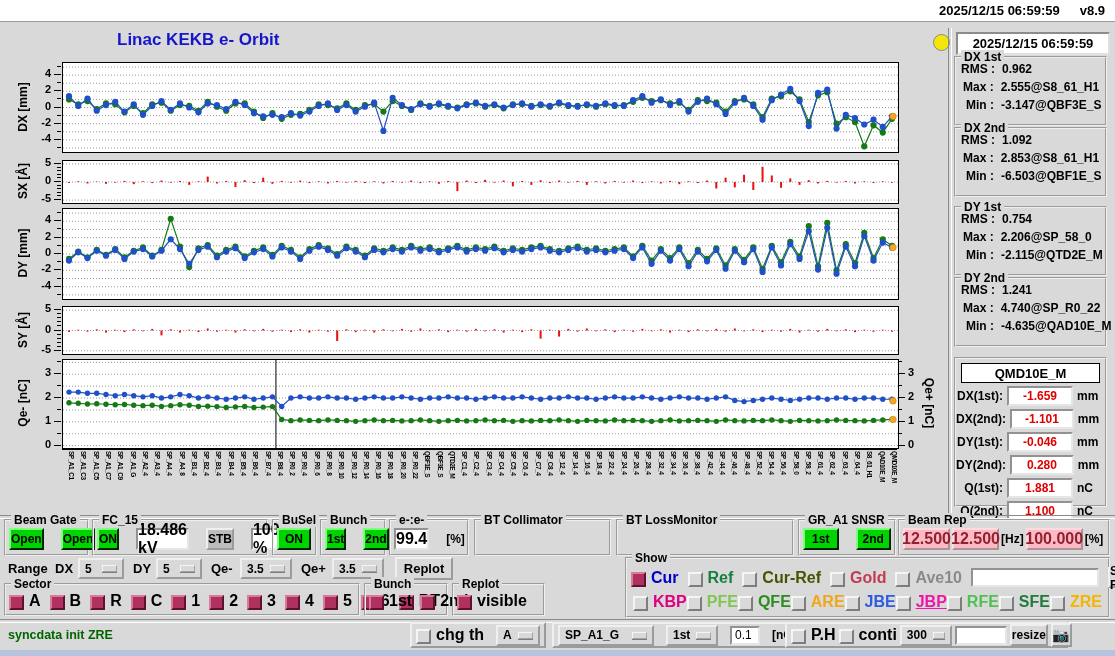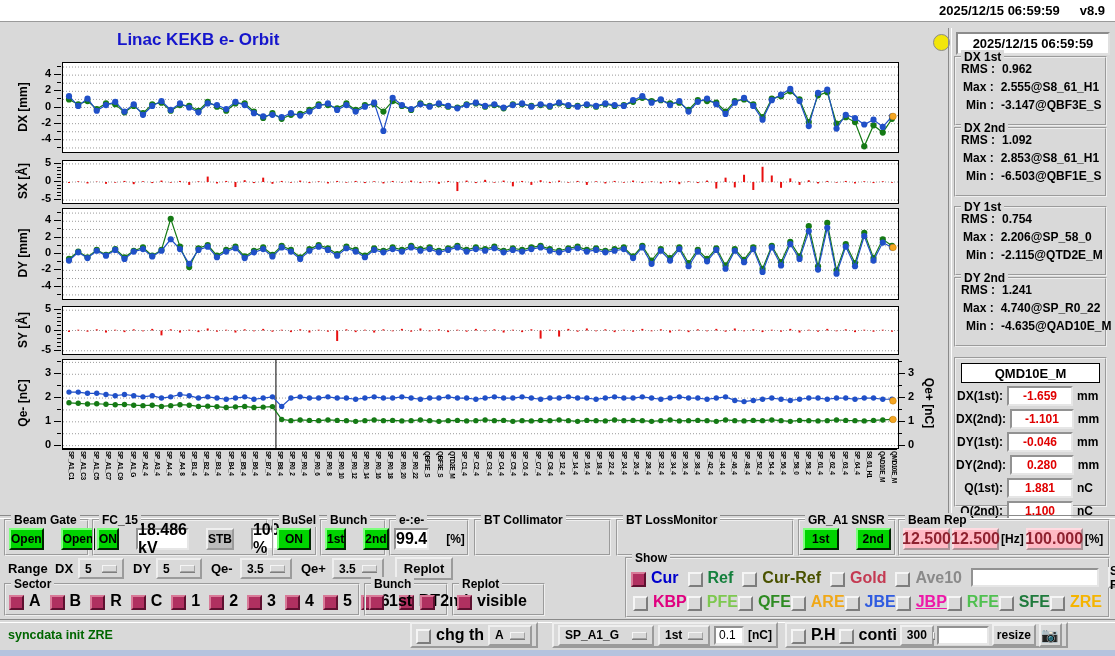--- a/index.html
+++ b/index.html
@@ -35,21 +35,21 @@
   .field{background:#fff;border:2px inset #e6e6e6;display:inline-flex;align-items:center;justify-content:center;
          font-size:16px;box-sizing:border-box;}
   .pinkf{background:#ffb9c4;border:2px outset #ffdbe1;color:#8f2230;}
   .lblu{font-size:12px;white-space:nowrap;}
   .dd{border:2px outset #efefef;background:#d9d9d9;display:inline-flex;align-items:center;justify-content:space-between;
       padding:0 5px;height:21px;box-sizing:border-box;font-size:12px;}
   .dd-bar{width:13px;height:5px;border:1px outset #f5f5f5;background:#d9d9d9;box-shadow:0 1px 0 #7d7d7d;margin-left:6px;}
   .cb{display:inline-flex;align-items:flex-end;gap:5px;font-size:16px;white-space:nowrap;}
   .cb-ind{width:11px;height:11px;background:#d9d9d9;border:2px solid;border-color:#f5f5f5 #7d7d7d #7d7d7d #f5f5f5;flex:none;}
   .cb-ind.checked{background:#b03060;border-color:#d87a98 #5e1130 #5e1130 #d87a98;}
-  .panel{border:2px outset #efefef;display:flex;align-items:center;gap:4px;padding:0 4px;box-sizing:border-box;background:#d9d9d9;}
+  .panel{border:2px outset #efefef;display:flex;align-items:center;gap:12px;padding:0 4px;box-sizing:border-box;background:#d9d9d9;}
   input.ti{border:2px inset #e6e6e6;background:#fff;font-family:"Liberation Sans",sans-serif;font-size:12px;
            box-sizing:border-box;padding:0 3px;height:19px;}
   
   .stat-line{display:flex;gap:7px;font-size:12px;margin:4px 0 0 5px;white-space:nowrap;}
   .stat-line.l2{margin-left:7px;} .stat-line.l3{margin-left:10px;}
   .mon-name{height:18px;margin:4px 5px 3px;border:1px solid #000;background:#fff;display:flex;align-items:center;justify-content:center;font-size:13px;}
   .mon-row{display:flex;align-items:center;gap:4px;margin:3px 4px 0 0;justify-content:flex-end;}
   .mon-label{font-size:12px;} .mon-unit{width:24px;font-size:12px;text-align:left;}
   .mon-val{width:62px;height:16px;background:#fff;border:2px inset #e6e6e6;color:#e00000;font-size:12px;
            display:flex;align-items:center;justify-content:center;}
@@ -1389,21 +1389,21 @@
 </div>
 <div class="panel abs" style="left:785px;top:622px;height:26px;width:283px;gap:3px">
   <span class="cb">
         <span class="cb-ind"></span>
         <span class="cb-label">P.H</span>
       </span>
   <span class="cb">
         <span class="cb-ind"></span>
         <span class="cb-label">conti</span>
       </span>
-  <span class="dd" style="width:34px">
+  <span class="dd" style="width:52px">
         <span class="dd-text">300</span>
         <span class="dd-bar"></span>
       </span>
   <input class="ti" style="width: 52px;" value="">
   <span class="btn" style="width:50px;height:22px">resize</span>
   <span class="btn" style="width:26px;height:24px;font-size:14px">
         <span>📷</span>
       </span>
 </div>
 <div class="abs bottomstrip"></div>

